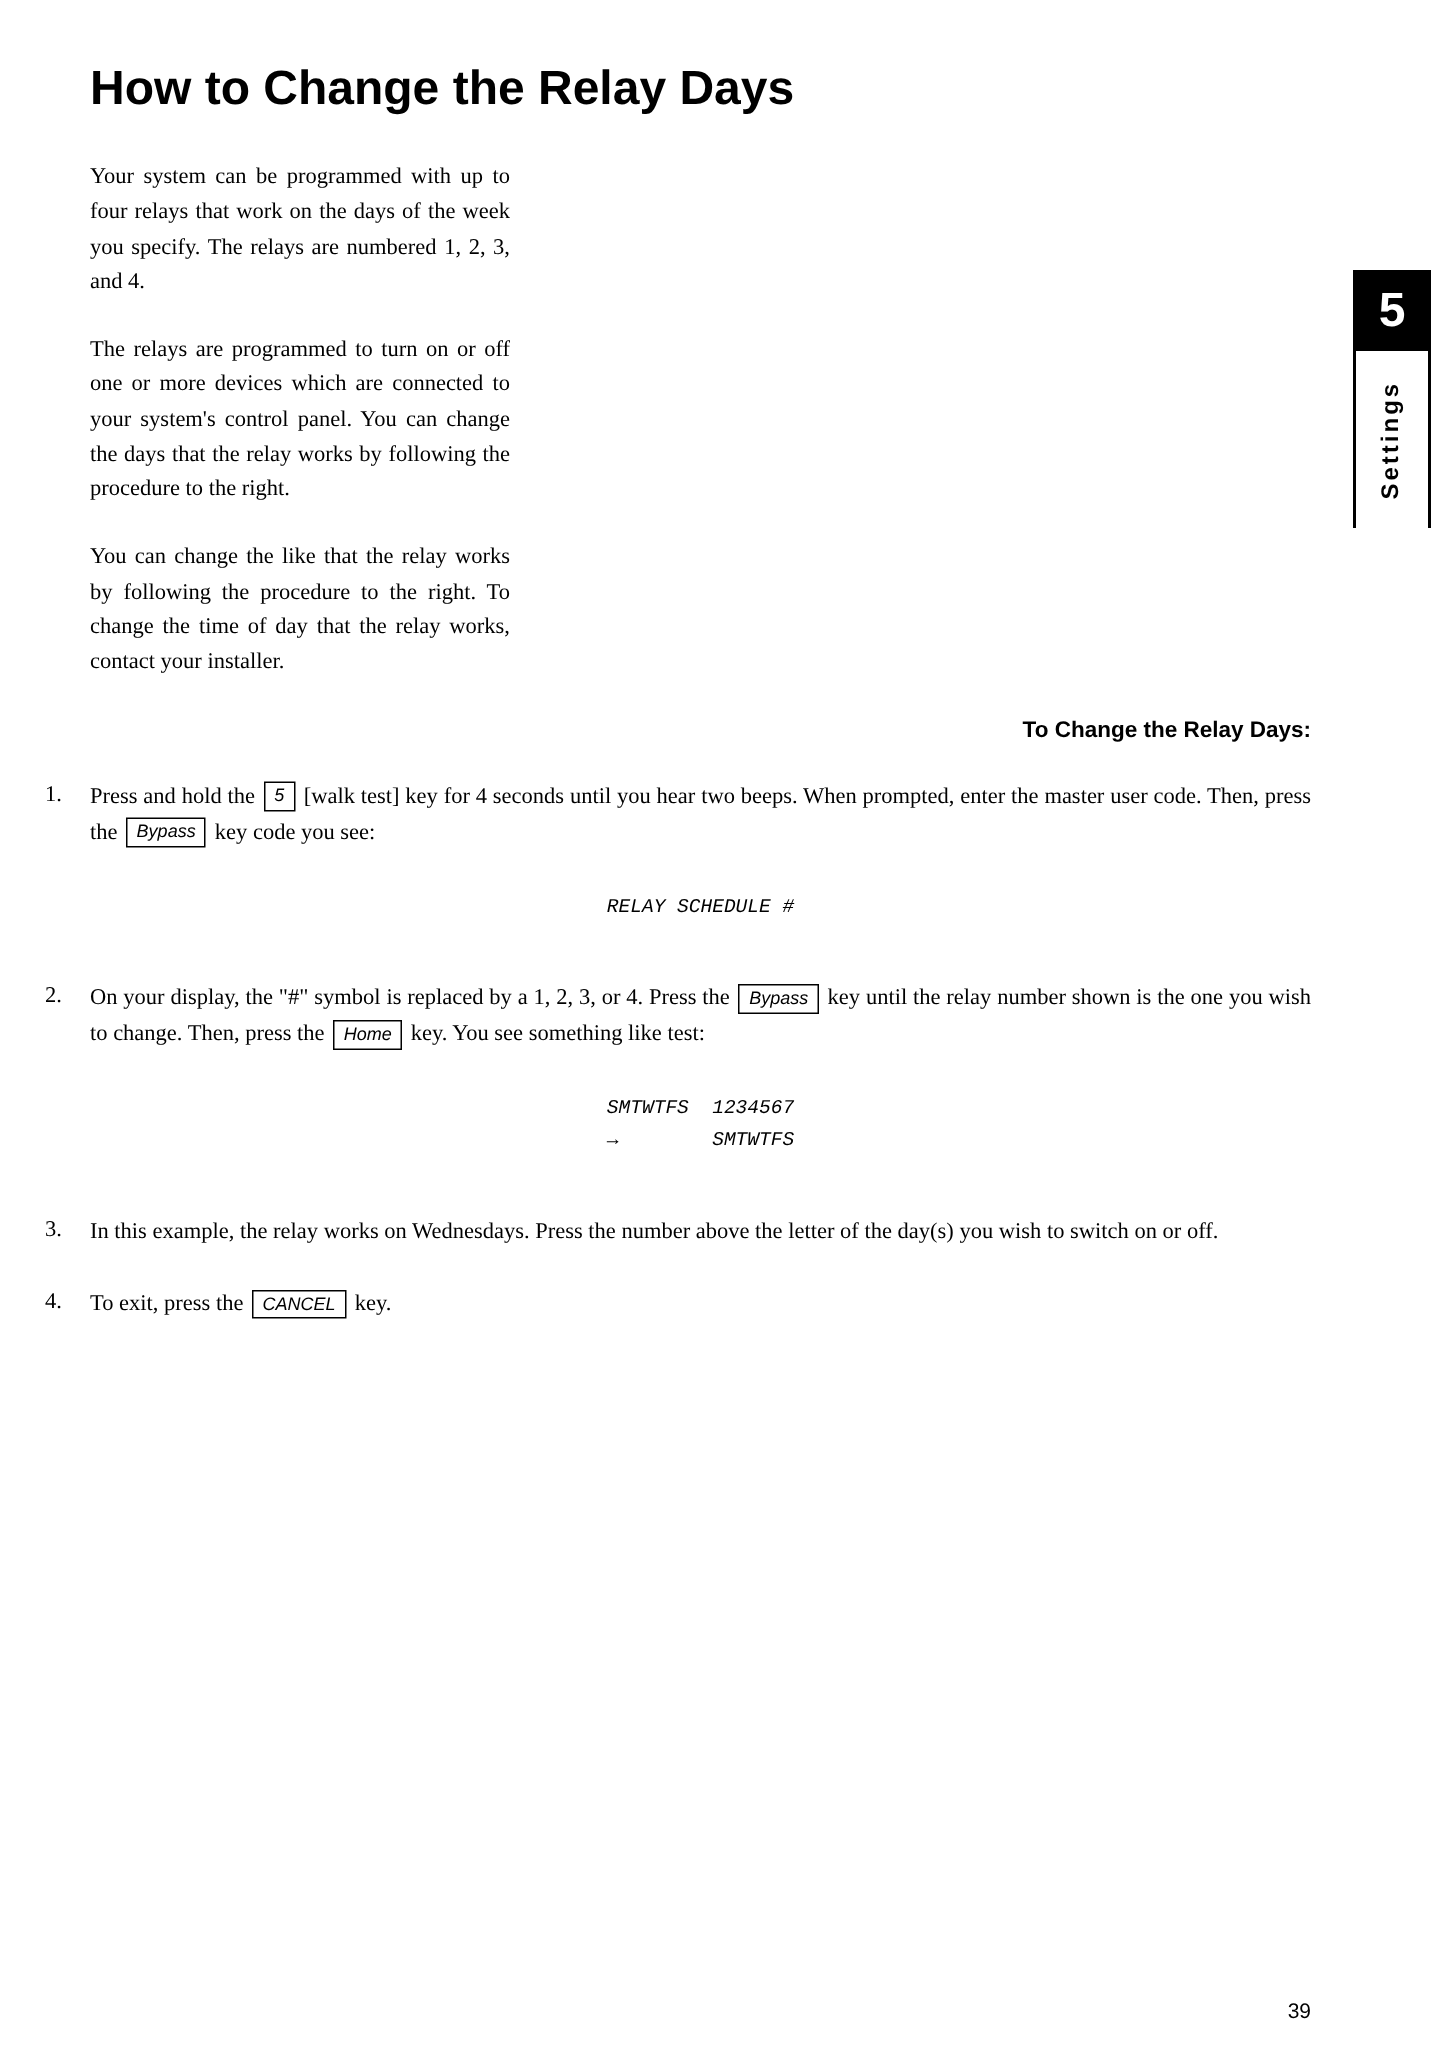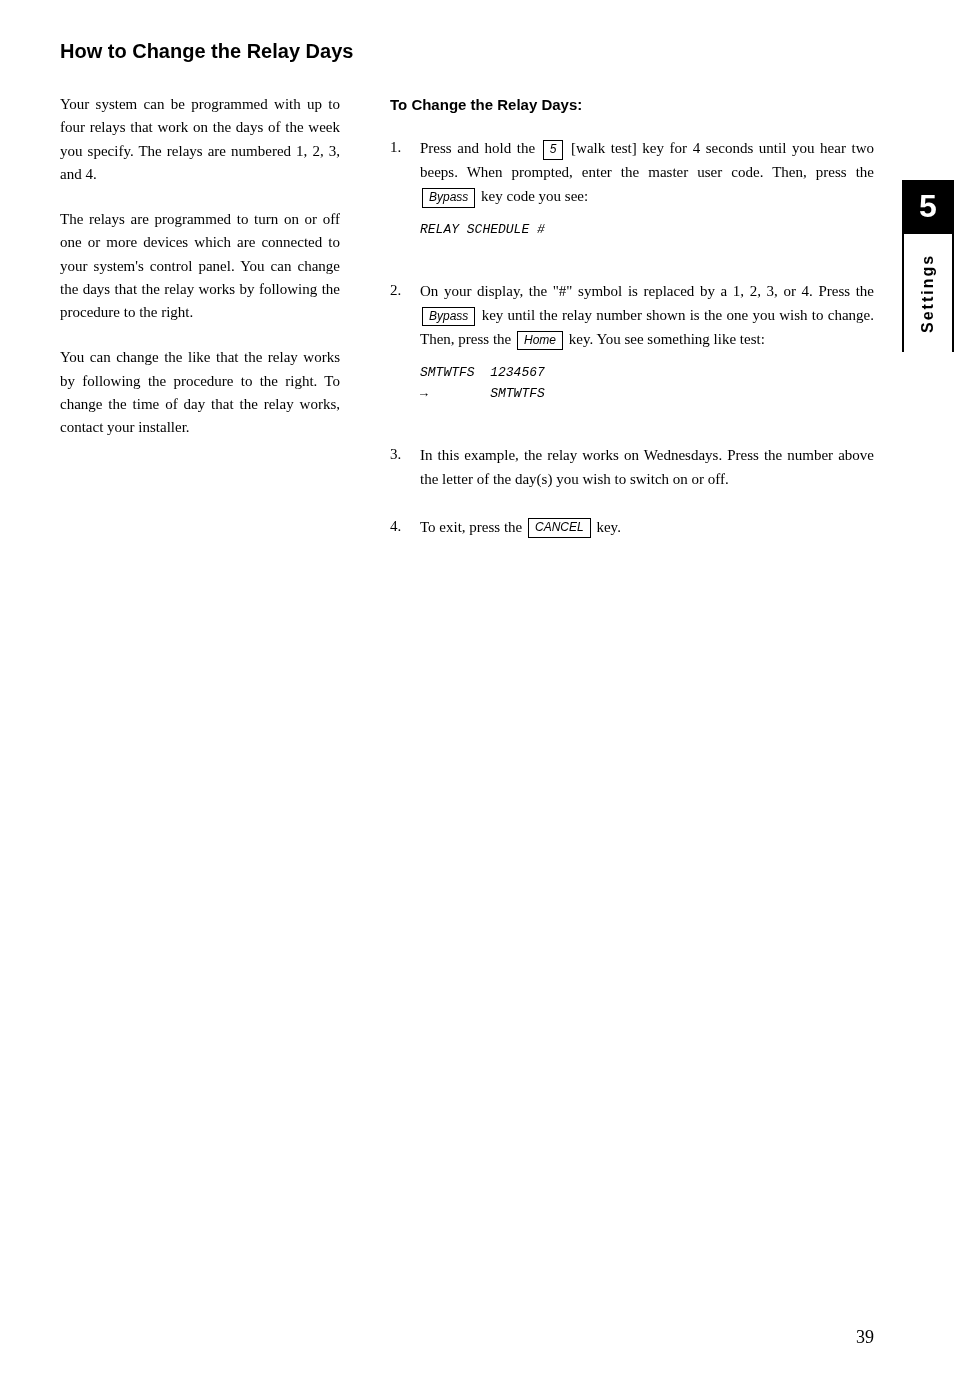--- a/index.html
+++ b/index.html
@@ -19,30 +19,30 @@
 
     .page-container {
       width: 954px;
       min-height: 1378px;
       padding: 40px 0 60px 0;
       position: relative;
     }
 
     .page-title {
       font-family: Arial, Helvetica, sans-serif;
-      font-size: 20px;
+      font-size: 32px;
       font-weight: bold;
       margin-left: 60px;
       margin-bottom: 30px;
       margin-right: 120px;
     }
 
     .content-area {
       display: flex;
-      flex-direction: row;
+      flex-direction: column;
       margin-left: 0;
       margin-right: 0;
     }
 
     .left-column {
       width: 360px;
       padding-left: 60px;
       padding-right: 20px;
       font-size: 15px;
       line-height: 1.55;
@@ -58,21 +58,21 @@
       padding-left: 30px;
       padding-right: 80px;
       font-size: 15px;
       line-height: 1.55;
     }
 
     .right-column-title {
       font-family: Arial, Helvetica, sans-serif;
       font-weight: bold;
       font-size: 15px;
-      text-align: left;
+      text-align: right;
       margin-bottom: 20px;
     }
 
     .steps-list {
       list-style: none;
       padding: 0;
     }
 
     .step-item {
       display: flex;
@@ -104,21 +104,22 @@
       font-style: italic;
       line-height: 1.3;
       vertical-align: middle;
       margin: 0 2px;
     }
 
     .display-block {
       font-family: 'Courier New', Courier, monospace;
       font-style: italic;
       font-size: 13px;
-      margin: 12px 0 14px 0;
+      text-align: center;
+      margin: 28px 0 14px 0;
       line-height: 1.6;
     }
 
     
     .side-tab {
       position: absolute;
       right: 0;
       top: 180px;
       width: 52px;
       display: flex;
@@ -157,22 +158,22 @@
       height: 120px;
       display: flex;
       align-items: center;
       justify-content: center;
     }
 
     .page-number {
       position: absolute;
       bottom: 30px;
       right: 80px;
-      font-family: Liberation Serif, serif;
-      font-size: 18px;
+      font-family: Liberation Sans, sans-serif;
+      font-size: 14px;
     }
 
     .display-line {
       display: block;
     }
   </style>
 </head>
 <body>
 
 <div class="page-container">

